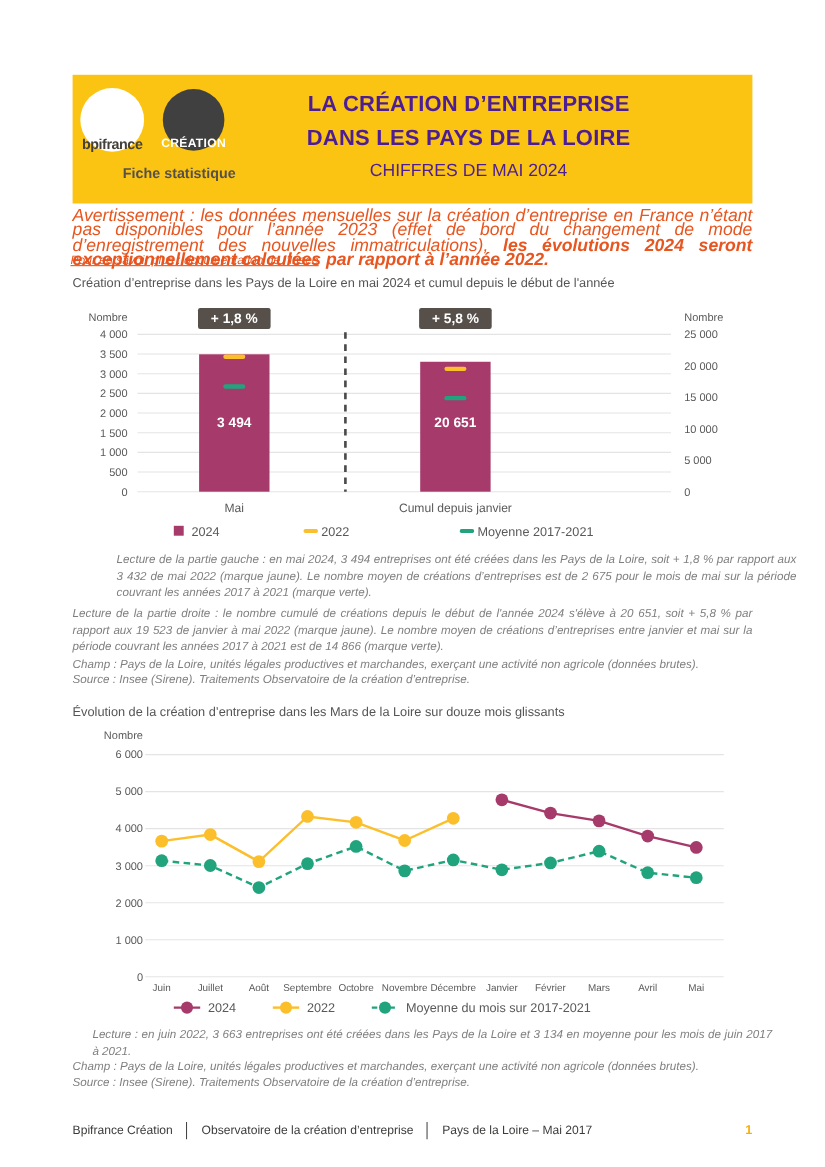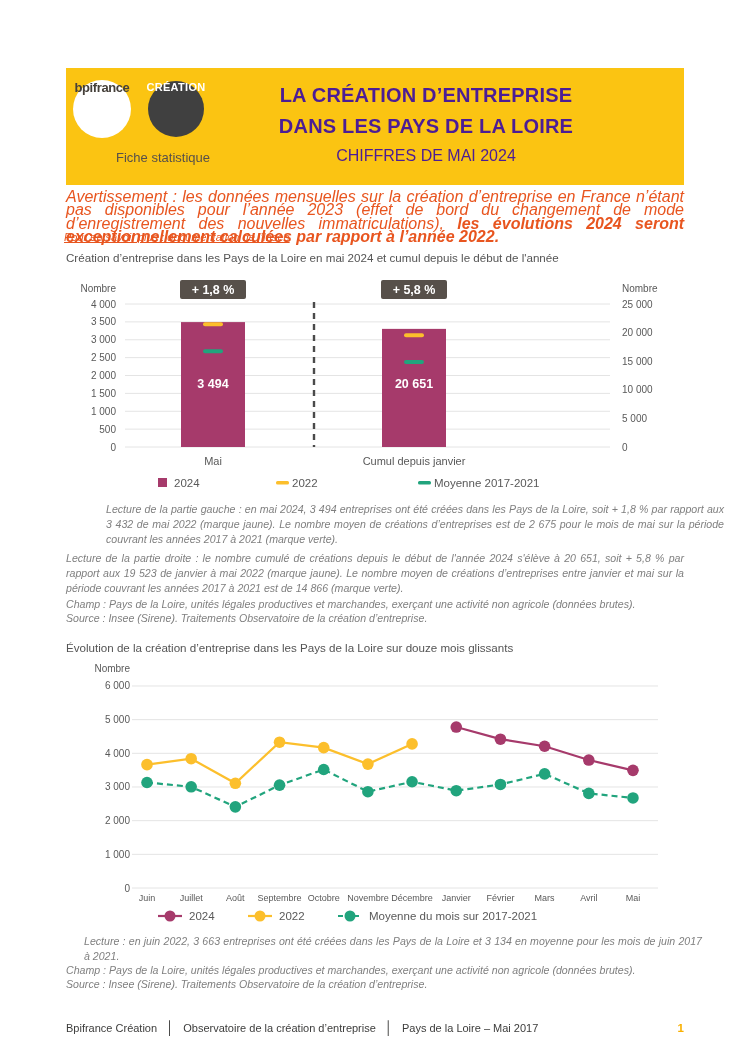--- a/index.html
+++ b/index.html
@@ -2,27 +2,27 @@
 <html><head>
 <meta charset="utf-8">
 <style>
   * { box-sizing: border-box; margin: 0; padding: 0; }
   html,body { width:750px; height:1061px; background:#ffffff;
     font-family:"Liberation Sans", sans-serif; }
   .page { position:relative; width:750px; height:1061px; background:#fff; overflow:hidden; }
 
   
   .band { position:absolute; left:66px; top:68px; width:618px; height:117px; background:#FBC412; }
-  .logo-circle { position:absolute; border-radius:50%; display:flex; align-items:flex-start; justify-content:center; }
+  .logo-circle { position:absolute; border-radius:50%; display:flex; align-items:flex-end; justify-content:center; }
   .logo-bpi { left:7px; top:12px; width:58px; height:58px; background:#ffffff; }
   .logo-bpi span { color:#45403A; font-weight:bold; font-size:13px; letter-spacing:-0.4px; }
   .logo-creation { left:82px; top:13px; width:56px; height:56px; background:#404040; }
   .logo-creation span { color:#ffffff; font-weight:bold; font-size:11px; letter-spacing:0.3px; }
   .tagline { position:absolute; left:0px; top:82px; width:150px; text-align:center;
-    color:#57504A; font-weight:normal; font-size:13px;padding-left:44px; }
+    color:#57504A; font-weight:bold; font-size:13px;padding-left:44px; }
   .band-titles { position:absolute; left:160px; top:12px; width:400px; text-align:center; color:#4c1d95; }
   .band-title { font-size:20px; font-weight:bold; line-height:31px; letter-spacing:0.2px; }
   .band-sub { font-size:16px; line-height:28px; font-weight:normal; }
 
   
   .warning { position:absolute; left:66px; top:190px; width:618px; font-size:16px; line-height:13.4px;
     font-style:italic; color:#E8551F; text-align:justify; }
   .warning .bold { font-weight:bold; }
   .insee-link { position:absolute; left:64px; top:231px; font-size:11px; font-style:italic;
     color:#E8551F; text-decoration:underline; cursor:pointer; }
@@ -125,21 +125,21 @@
       <text x="226" y="211" font-size="11.5" fill="#595959">2022</text>
       <rect x="352" y="205" width="13" height="3.5" rx="1.5" fill="#21A47D"></rect>
       <text x="368" y="211" font-size="11.5" fill="#595959">Moyenne 2017-2021</text>
     </svg>
 
   <p class="note n1">Lecture de la partie gauche : en mai 2024, 3 494 entreprises ont été créées dans les Pays de la Loire, soit + 1,8 % par rapport aux 3 432 de mai 2022 (marque jaune). Le nombre moyen de créations d’entreprises est de 2 675 pour le mois de mai sur la période couvrant les années 2017 à 2021 (marque verte).</p>
   <p class="note n2">Lecture de la partie droite : le nombre cumulé de créations depuis le début de l'année 2024 s'élève à 20 651, soit + 5,8 % par rapport aux 19 523 de janvier à mai 2022 (marque jaune). Le nombre moyen de créations d’entreprises entre janvier et mai sur la période couvrant les années 2017 à 2021 est de 14 866 (marque verte).</p>
   <p class="note n3">Champ : Pays de la Loire, unités légales productives et marchandes, exerçant une activité non agricole (données brutes).</p>
   <p class="note n4">Source : Insee (Sirene). Traitements Observatoire de la création d’entreprise.</p>
 
-  <div class="section-title title-2">Évolution de la création d’entreprise dans les Pays de la Loire sur douze mois glissants</div>
+  <div class="section-title title-2">Évolution de la création d’entreprise dans les Mars de la Loire sur douze mois glissants</div>
   <svg id="chart2" width="618" height="272" viewBox="0 0 618 272">
       <line x1="66" y1="230" x2="592" y2="230" stroke="#E4E4E4" stroke-width="1"></line>
       <text x="64" y="233.5" text-anchor="end" font-size="10" fill="#595959">0</text>
       <line x1="66" y1="196.32999999999998" x2="592" y2="196.32999999999998" stroke="#E4E4E4" stroke-width="1"></line>
       <text x="64" y="199.82999999999998" text-anchor="end" font-size="10" fill="#595959">1&nbsp;000</text>
       <line x1="66" y1="162.66" x2="592" y2="162.66" stroke="#E4E4E4" stroke-width="1"></line>
       <text x="64" y="166.16" text-anchor="end" font-size="10" fill="#595959">2&nbsp;000</text>
       <line x1="66" y1="128.99" x2="592" y2="128.99" stroke="#E4E4E4" stroke-width="1"></line>
       <text x="64" y="132.49" text-anchor="end" font-size="10" fill="#595959">3&nbsp;000</text>
       <line x1="66" y1="95.32" x2="592" y2="95.32" stroke="#E4E4E4" stroke-width="1"></line>

